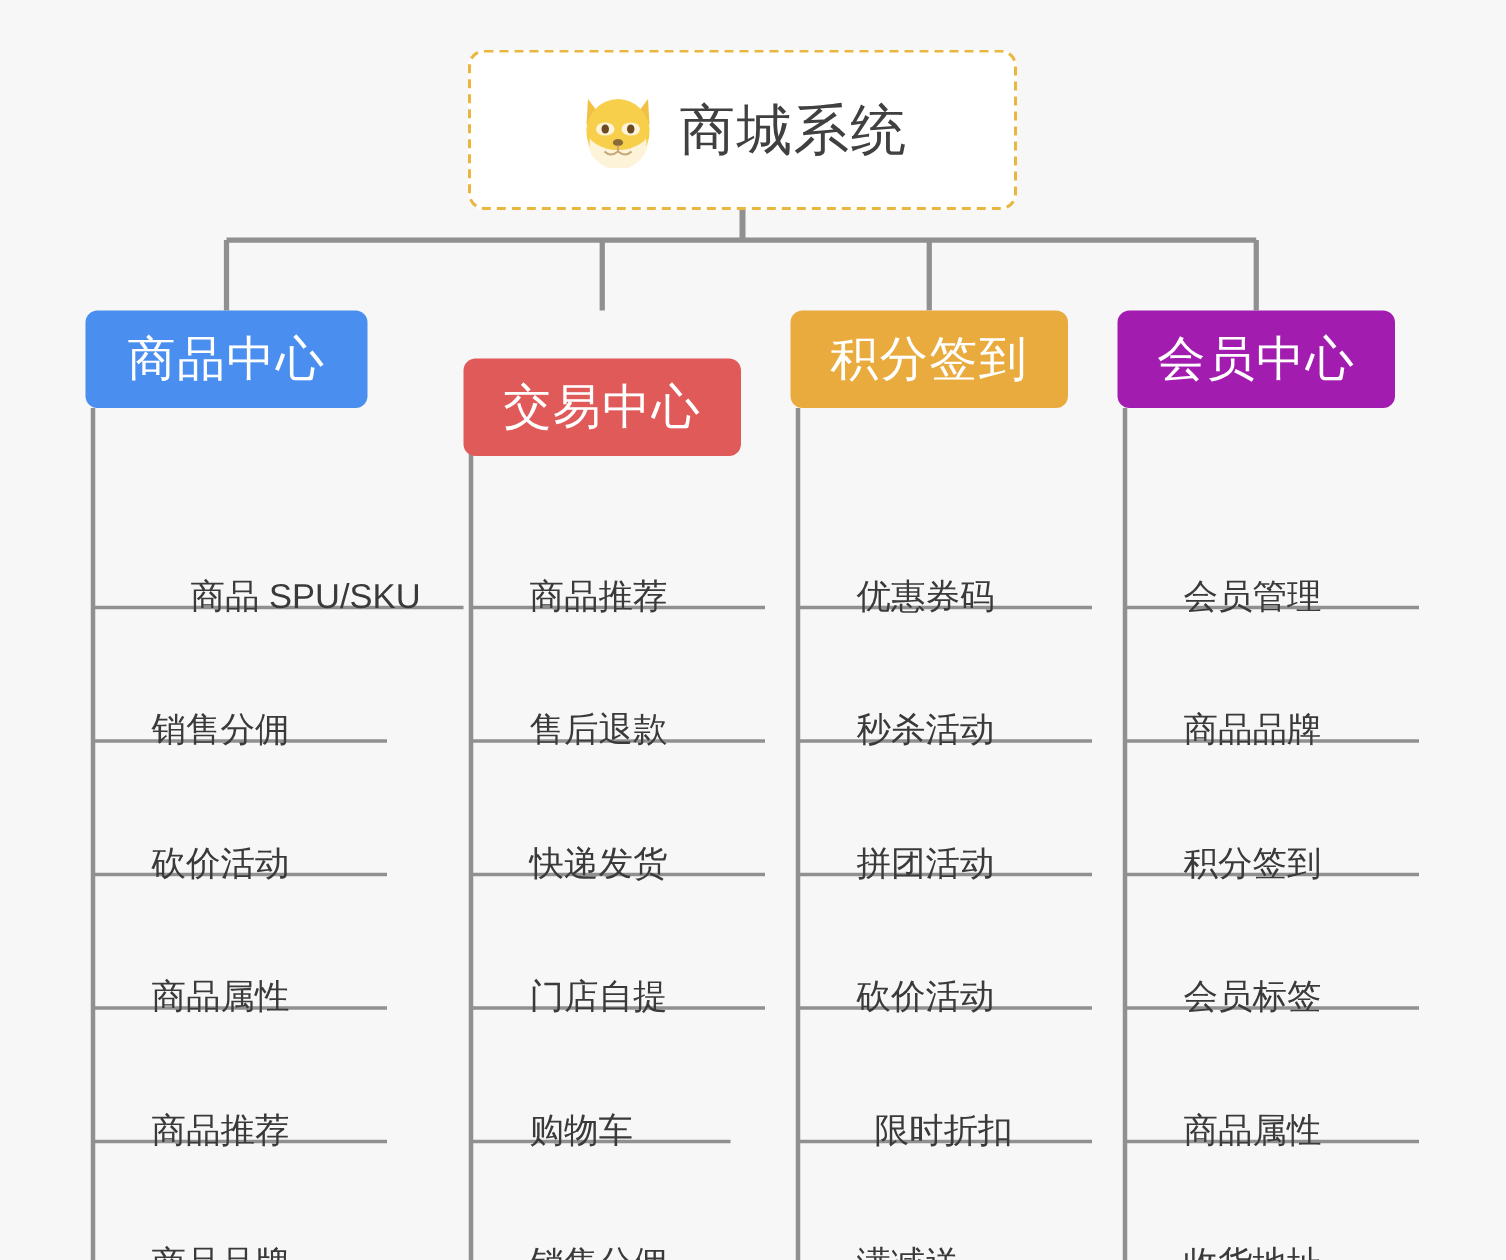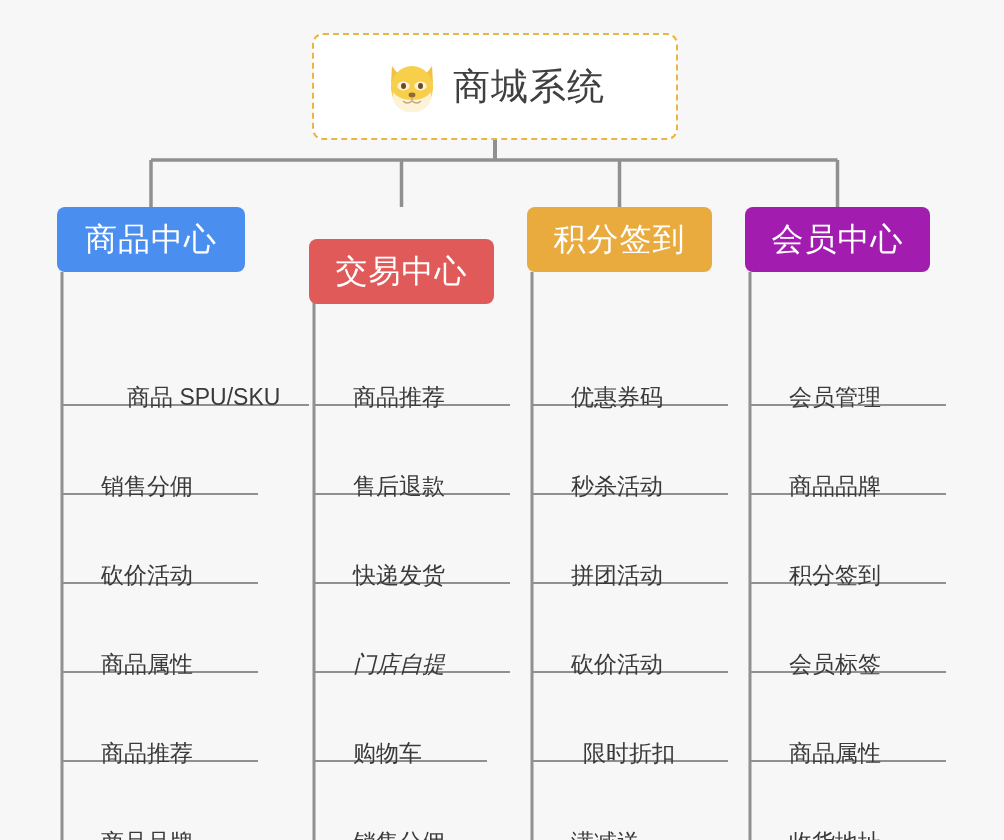--- a/index.html
+++ b/index.html
@@ -194,21 +194,21 @@
         <div class="leaf-list">
           <div class="leaf" style="left: 44px; top: 55px; width: 152px;">
             <span class="leaf-label">商品推荐</span>
           </div>
           <div class="leaf" style="left: 44px; top: 144px; width: 152px;">
             <span class="leaf-label">售后退款</span>
           </div>
           <div class="leaf" style="left: 44px; top: 233px; width: 152px;">
             <span class="leaf-label">快递发货</span>
           </div>
-          <div class="leaf" style="left: 44px; top: 322px; width: 152px; font-style: italic;">
+          <div class="leaf" style="left: 44px; top: 322px; width: 152px;">
             <span class="leaf-label">门店自提</span>
           </div>
           <div class="leaf" style="left: 44px; top: 411px; width: 129px;">
             <span class="leaf-label">购物车</span>
           </div>
           <div class="leaf" style="left: 44px; top: 500px; width: 152px;">
             <span class="leaf-label">销售分佣</span>
           </div>
         </div>
       </div>

